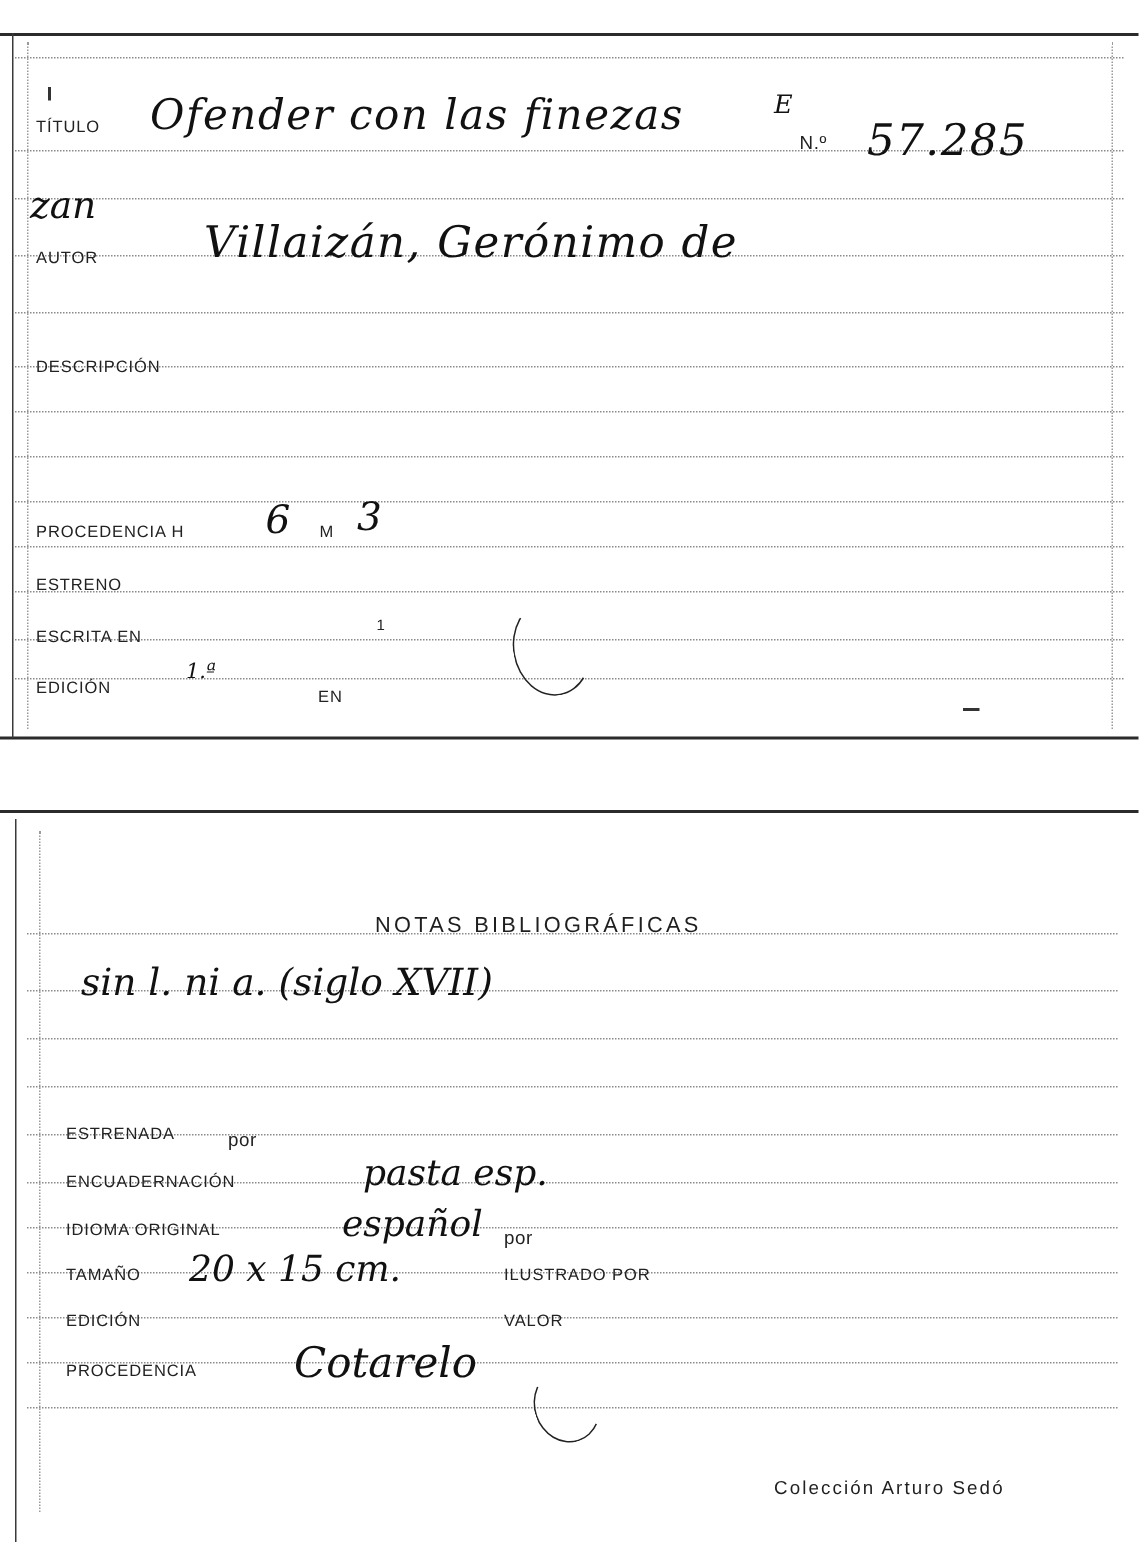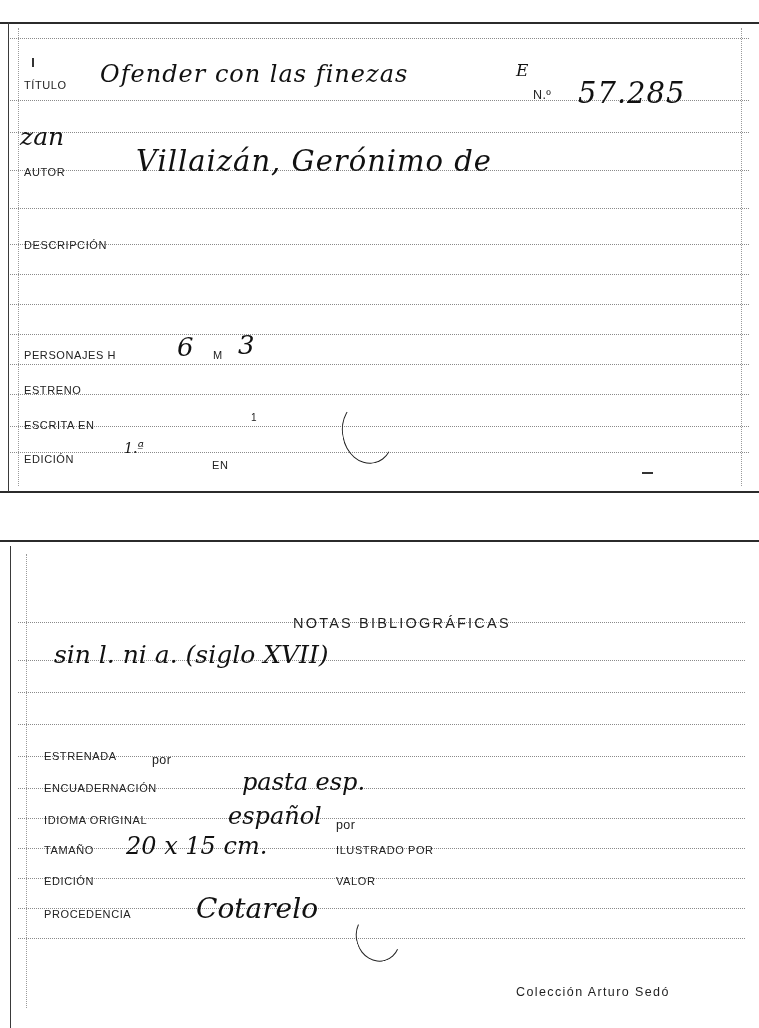--- a/index.html
+++ b/index.html
@@ -145,33 +145,33 @@
     <div class="rule" style="top:222px; left:10px; right:10px;"></div>
     <div class="rule" style="top:252px; left:10px; right:10px;"></div>
     <div class="rule" style="top:282px; left:10px; right:10px;"></div>
     <div class="rule" style="top:312px; left:10px; right:10px;"></div>
     <div class="rule" style="top:342px; left:10px; right:10px;"></div>
     <div class="rule" style="top:372px; left:10px; right:10px;"></div>
     <div class="rule" style="top:404px; left:10px; right:10px;"></div>
     <div class="rule" style="top:430px; left:10px; right:10px;"></div>
 
     <div class="label" style="left:24px; top:57px;">TÍTULO</div>
-    <div class="hand" style="left:100px; top:38px; font-size:24px; letter-spacing:1px;">Ofender con las finezas</div>
+    <div class="hand" style="left:100px; top:38px; font-size:28px; letter-spacing:1px;">Ofender con las finezas</div>
     <div class="hand" style="left:516px; top:38px; font-size:17px;">E</div>
     <div class="hand" style="left:20px; top:100px; font-size:25px;font-style:italic;">zan</div>
 
     <div class="label sm" style="left:533px; top:66px;">N.º</div>
     <div class="hand" style="left:578px; top:54px; font-size:29px; letter-spacing:1px;">57.285</div>
 
     <div class="label" style="left:24px; top:144px;">AUTOR</div>
     <div class="hand" style="left:136px; top:122px; font-size:29px; letter-spacing:1px;">Villaizán, Gerónimo de</div>
 
     <div class="label" style="left:24px; top:217px;">DESCRIPCIÓN</div>
 
-    <div class="label" style="left:24px; top:327px;">PERSONAJES H</div>
+    <div class="label" style="left:24px; top:327px;">PROCEDENCIA H</div>
     <div class="hand" style="left:177px; top:310px; font-size:26px;">6</div>
     <div class="label" style="left:213px; top:327px;">M</div>
     <div class="hand" style="left:238px; top:308px; font-size:26px;">3</div>
 
     <div class="label" style="left:24px; top:362px;">ESTRENO</div>
 
     <div class="label" style="left:24px; top:397px;">ESCRITA EN</div>
     <div class="label" style="left:212px; top:397px;margin-top:40px;">EN</div>
     <div class="label sm" style="left:251px; top:390px; font-size:10px;">1</div>
 
@@ -195,21 +195,21 @@
     <div class="rule" style="top:152px; left:18px; right:14px;"></div>
     <div class="rule" style="top:184px; left:18px; right:14px;"></div>
     <div class="rule" style="top:216px; left:18px; right:14px;"></div>
     <div class="rule" style="top:248px; left:18px; right:14px;"></div>
     <div class="rule" style="top:278px; left:18px; right:14px;"></div>
     <div class="rule" style="top:308px; left:18px; right:14px;"></div>
     <div class="rule" style="top:338px; left:18px; right:14px;"></div>
     <div class="rule" style="top:368px; left:18px; right:14px;"></div>
     <div class="rule" style="top:398px; left:18px; right:14px;"></div>
 
-    <div class="notes-title" style="left:250px; top:75px;margin-left:43px;">NOTAS BIBLIOGRÁFICAS</div>
+    <div class="notes-title" style="left:250px; top:69px;">NOTAS BIBLIOGRÁFICAS</div>
 
     <div class="hand" style="left:54px; top:100px; font-size:25px;">sin l. ni a. (siglo XVII)</div>
 
     <div class="label" style="left:44px; top:750px;"></div>
     <div class="label" style="left:44px; top:210px;text-align:center;">ESTRENADA</div>
     <div class="label sm" style="left:152px; top:213px;">por</div>
 
     <div class="label" style="left:44px; top:242px;">ENCUADERNACIÓN</div>
     <div class="hand" style="left:242px; top:228px; font-size:24px;">pasta esp.</div>
 

